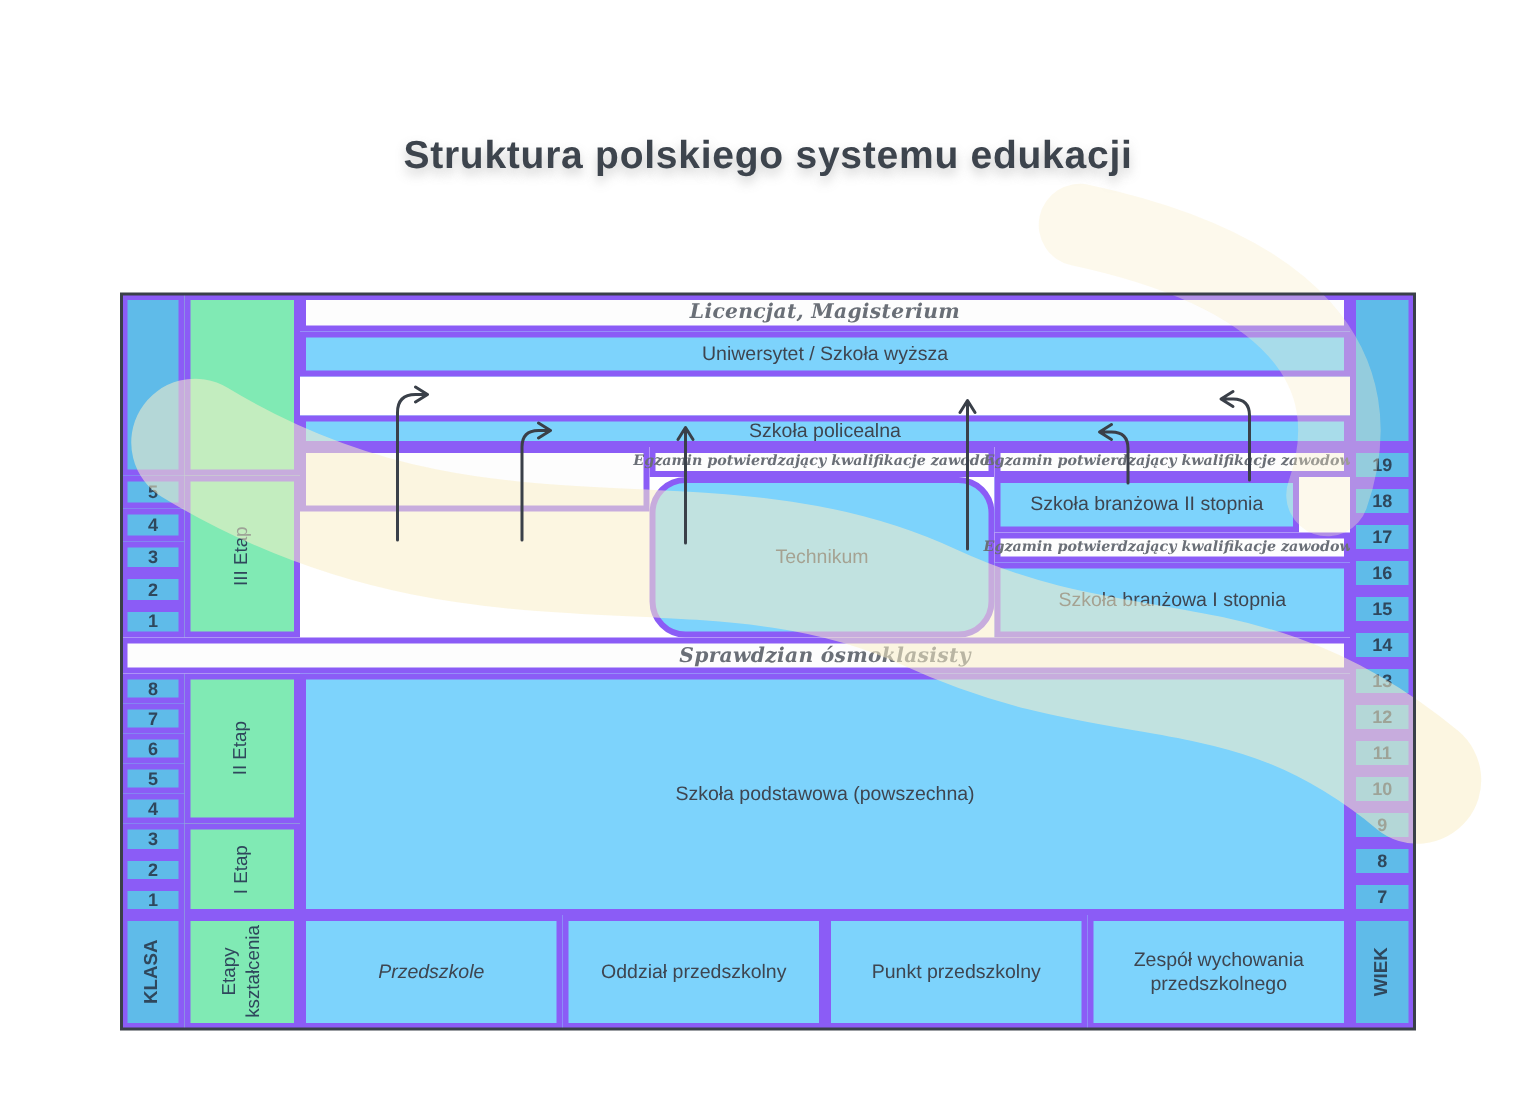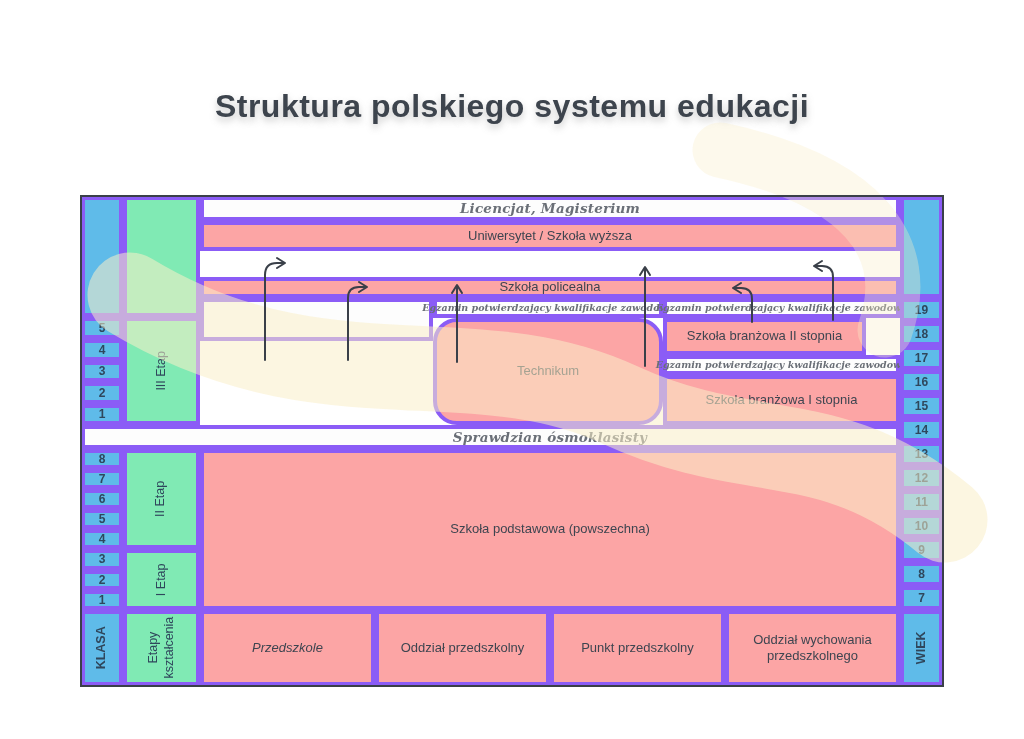--- a/index.html
+++ b/index.html
@@ -1,23 +1,23 @@
 <!DOCTYPE html>
 <html><head>
 <meta charset="utf-8">
 <style>
   html,body{margin:0;padding:0;background:#ffffff;}
   #stage{position:relative;width:1024px;height:739px;background:#ffffff;overflow:hidden;
          font-family:"Liberation Sans",sans-serif;}
   #title{position:absolute;left:0;right:0;top:88px;text-align:center;
-         font-size:32px;font-weight:700;letter-spacing:.5px;color:#3D444D;
+         font-size:26px;font-weight:700;letter-spacing:.5px;color:#3D444D;
          text-shadow:0 4px 7px rgba(110,110,110,.35);}
   .cell{position:absolute;box-sizing:border-box;border:4px solid #8b5cf6;
         display:flex;align-items:center;justify-content:center;text-align:center;line-height:1.25;}
-  .yellow{background:#fca5a5;}
+  .yellow{background:#7dd3fc;}
   .blue{background:#5FBBE9;}
   .green{background:#80EAB4;}
   .white{background:#FDFDFD;}
   .sans{font-size:13px;color:#3E4550;}
   .serif-lg{font-family:"DejaVu Serif",serif;font-style:italic;font-weight:600;
             font-size:13.5px;color:#6A6F77;letter-spacing:.2px;}
   .serif-sm{font-family:"DejaVu Serif",serif;font-style:italic;font-weight:600;
             font-size:9.5px;color:#6A6F77;white-space:nowrap;}
   .num{font-weight:700;font-size:12px;color:#2F475C;}
   .vtext{transform:rotate(-90deg);white-space:nowrap;font-size:12.5px;color:#2F475C;}
@@ -80,21 +80,21 @@
   <div class="cell white serif-sm" style="left:663px;top:355px;width:237px;height:20px;">Egzamin potwierdzający kwalifikacje zawodowe</div>
   <div class="cell yellow sans" style="left:663px;top:375px;width:237px;height:50px;">Szkoła branżowa I stopnia</div>
 
   <div class="cell white serif-lg" style="left:81px;top:425px;width:819px;height:24px;padding-left:119px;">Sprawdzian ósmoklasisty</div>
 
   <div class="cell yellow sans" style="left:200px;top:449px;width:700px;height:161px;">Szkoła podstawowa (powszechna)</div>
 
   <div class="cell yellow sans" style="left:200px;top:610px;width:175px;height:76px;font-style:italic;">Przedszkole</div>
   <div class="cell yellow sans" style="left:375px;top:610px;width:175px;height:76px;">Oddział przedszkolny</div>
   <div class="cell yellow sans" style="left:550px;top:610px;width:175px;height:76px;">Punkt przedszkolny</div>
-  <div class="cell yellow sans" style="left:725px;top:610px;width:175px;height:76px;padding:0 16px;">Oddział wychowania przedszkolnego</div>
+  <div class="cell yellow sans" style="left:725px;top:610px;width:175px;height:76px;padding:0 16px;">Zespół wychowania przedszkolnego</div>
 
   <div class="cell blue" style="left:900px;top:196px;width:43px;height:102px;"></div>
   <div class="cell blue num" style="left:900px;top:298px;width:43px;height:24px;">19</div>
   <div class="cell blue num" style="left:900px;top:322px;width:43px;height:24px;">18</div>
   <div class="cell blue num" style="left:900px;top:346px;width:43px;height:24px;">17</div>
   <div class="cell blue num" style="left:900px;top:370px;width:43px;height:24px;">16</div>
   <div class="cell blue num" style="left:900px;top:394px;width:43px;height:24px;">15</div>
   <div class="cell blue num" style="left:900px;top:418px;width:43px;height:24px;">14</div>
   <div class="cell blue num" style="left:900px;top:442px;width:43px;height:24px;">13</div>
   <div class="cell blue num" style="left:900px;top:466px;width:43px;height:24px;">12</div>

